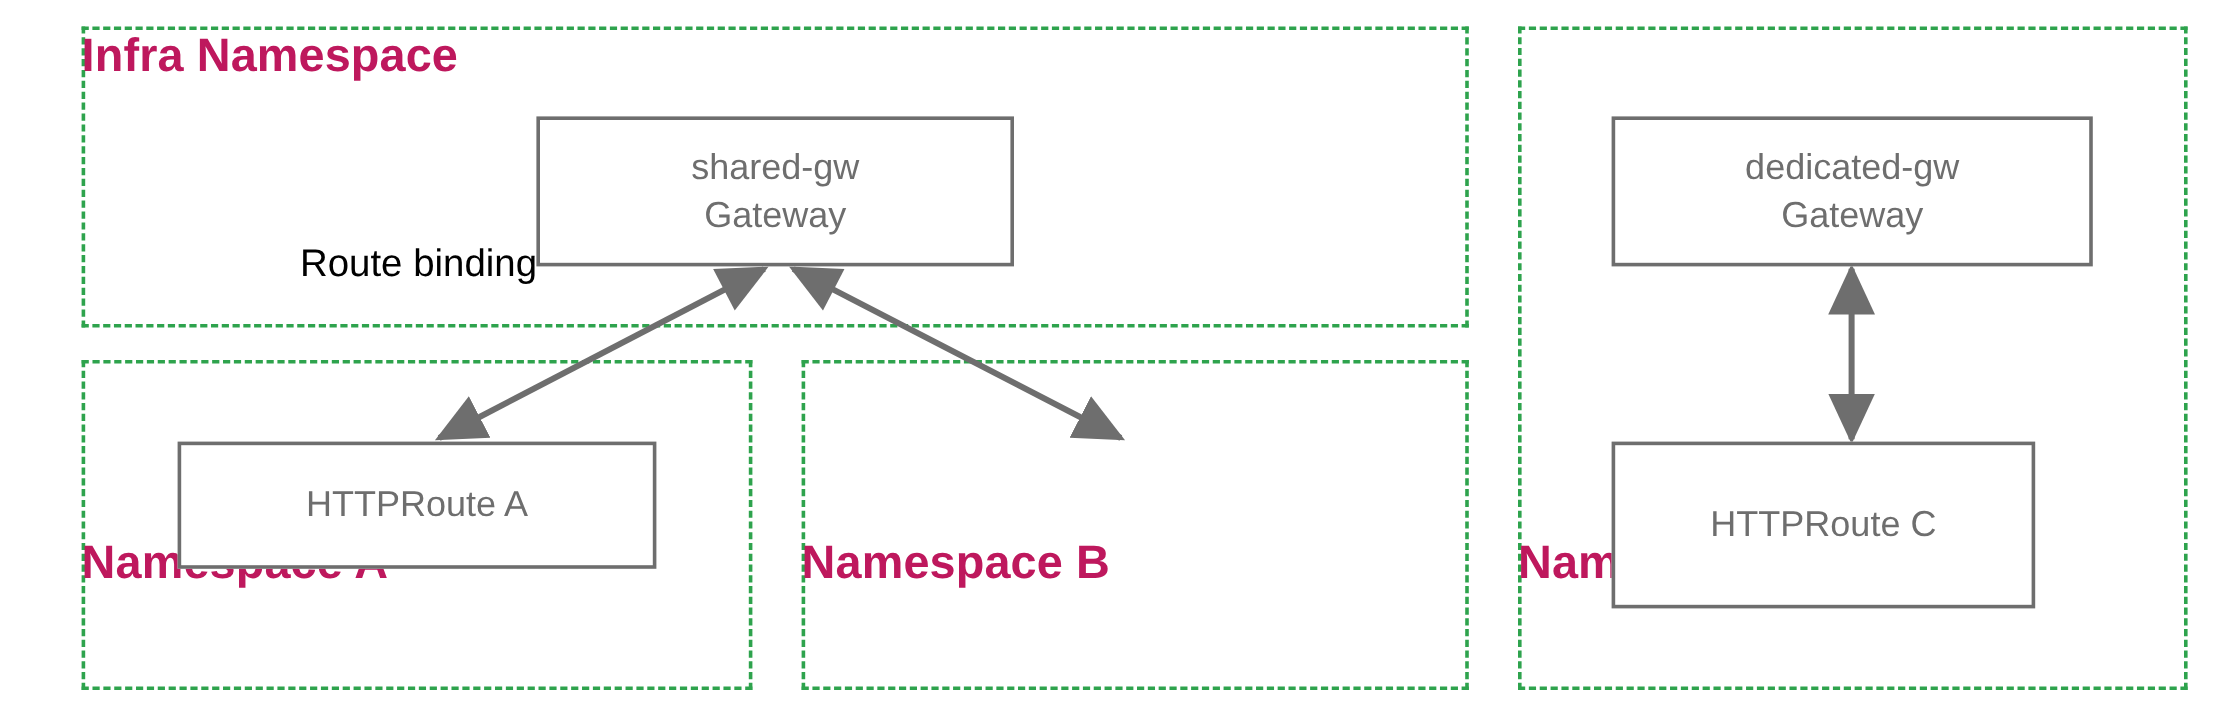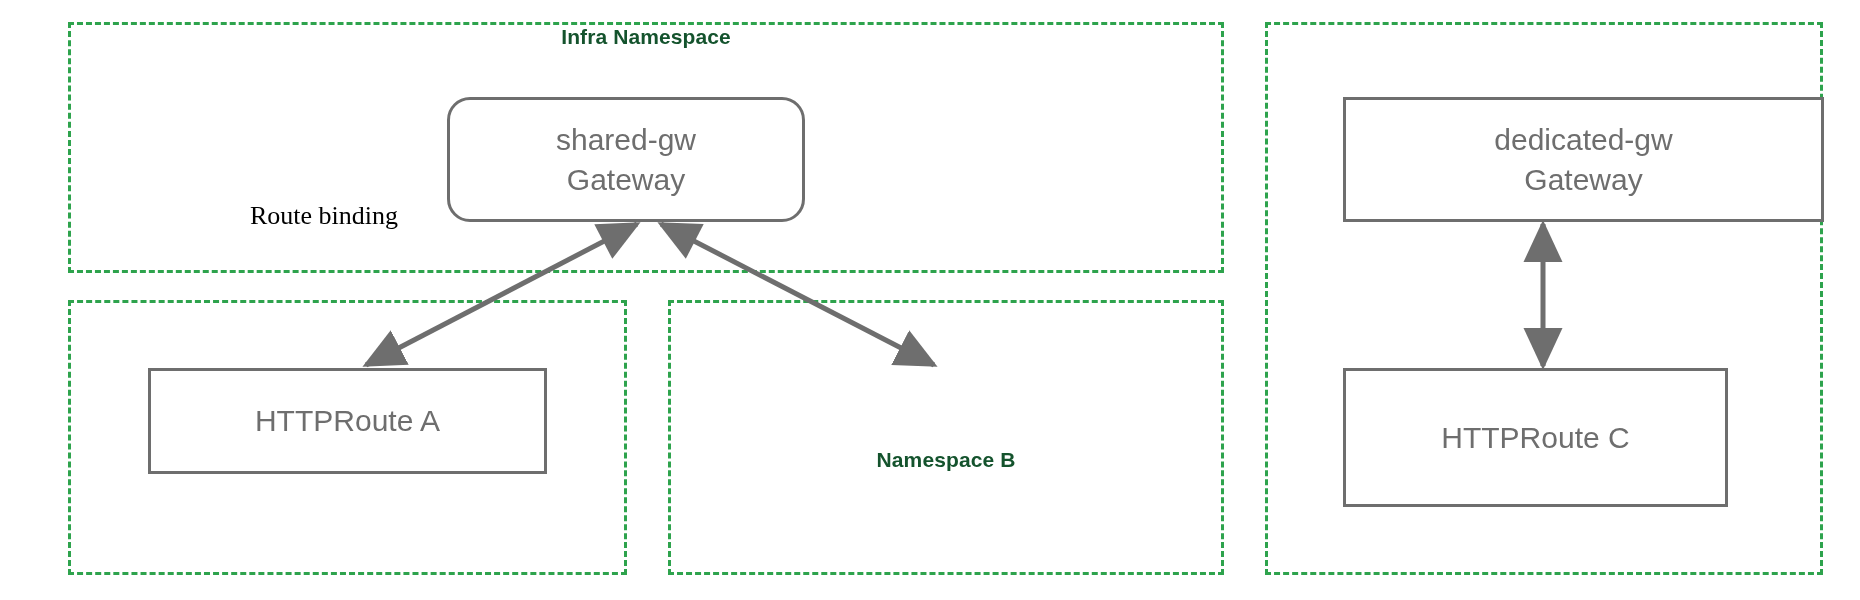--- a/index.html
+++ b/index.html
@@ -20,26 +20,26 @@
   
   .ns-box {
     position: absolute;
     border: 3px dashed #2ea34d;
     box-sizing: border-box;
     background: transparent;
   }
 
   .ns-label {
     position: absolute;
-    color: #14532d;
+    color: #be185d;
     font-weight: bold;
-    font-size: 21px;
+    font-size: 39px;
     letter-spacing: 0.1px;
     white-space: nowrap;
-    text-align: center;
+    text-align: left;
     font-family: "Liberation Sans", sans-serif;
   }
 
   
   .res-box {
     position: absolute;
     box-sizing: border-box;
     border: 3px solid #6e6e6e;
     background: #ffffff;
     color: #6e6e6e;
@@ -50,23 +50,23 @@
     font-size: 30px;
     line-height: 1.32;
     font-family: "Liberation Sans", sans-serif;
     white-space: pre-line;
   }
 
   
   .edge-label {
     position: absolute;
     color: #000000;
-    font-size: 26px;
+    font-size: 32px;
     white-space: nowrap;
-    font-family: Liberation Serif, serif;
+    font-family: Liberation Sans, sans-serif;
   }
 
   
   #edges {
     position: absolute;
     left: 0;
     top: 0;
     width: 1860px;
     height: 600px;
     pointer-events: none;
@@ -101,24 +101,24 @@
 
     <line x1="637" y1="224" x2="366" y2="365" stroke="#6e6e6e" stroke-width="5" marker-start="url(#arrowStart)" marker-end="url(#arrowEnd)"></line>
 
     <line x1="661" y1="224" x2="934" y2="365" stroke="#6e6e6e" stroke-width="5" marker-start="url(#arrowStart)" marker-end="url(#arrowEnd)"></line>
 
     <line x1="1543" y1="224" x2="1543" y2="366" stroke="#6e6e6e" stroke-width="5" marker-start="url(#arrowStart)" marker-end="url(#arrowEnd)"></line>
   </svg>
 
   <div class="edge-label" style="left:250px; top:201px;">Route binding</div>
 
-  <div class="res-box" style="left:447px; top:97px; width:358px; height:125px;border-radius:23px;">shared-gw
+  <div class="res-box" style="left:447px; top:97px; width:398px; height:125px;">shared-gw
 Gateway</div>
 
-  <div class="res-box" style="left:1343px; top:97px; width:481px; height:125px;">dedicated-gw
+  <div class="res-box" style="left:1343px; top:97px; width:401px; height:125px;">dedicated-gw
 Gateway</div>
 
   <div class="res-box" style="left:148px; top:368px; width:399px; height:106px;">HTTPRoute A</div>
 
 
-  <div class="res-box" style="left:1343px; top:368px; width:385px; height:139px;">HTTPRoute C</div>
+  <div class="res-box" style="left:1343px; top:368px; width:353px; height:139px;">HTTPRoute C</div>
 
 </div>
 
 </body></html>

